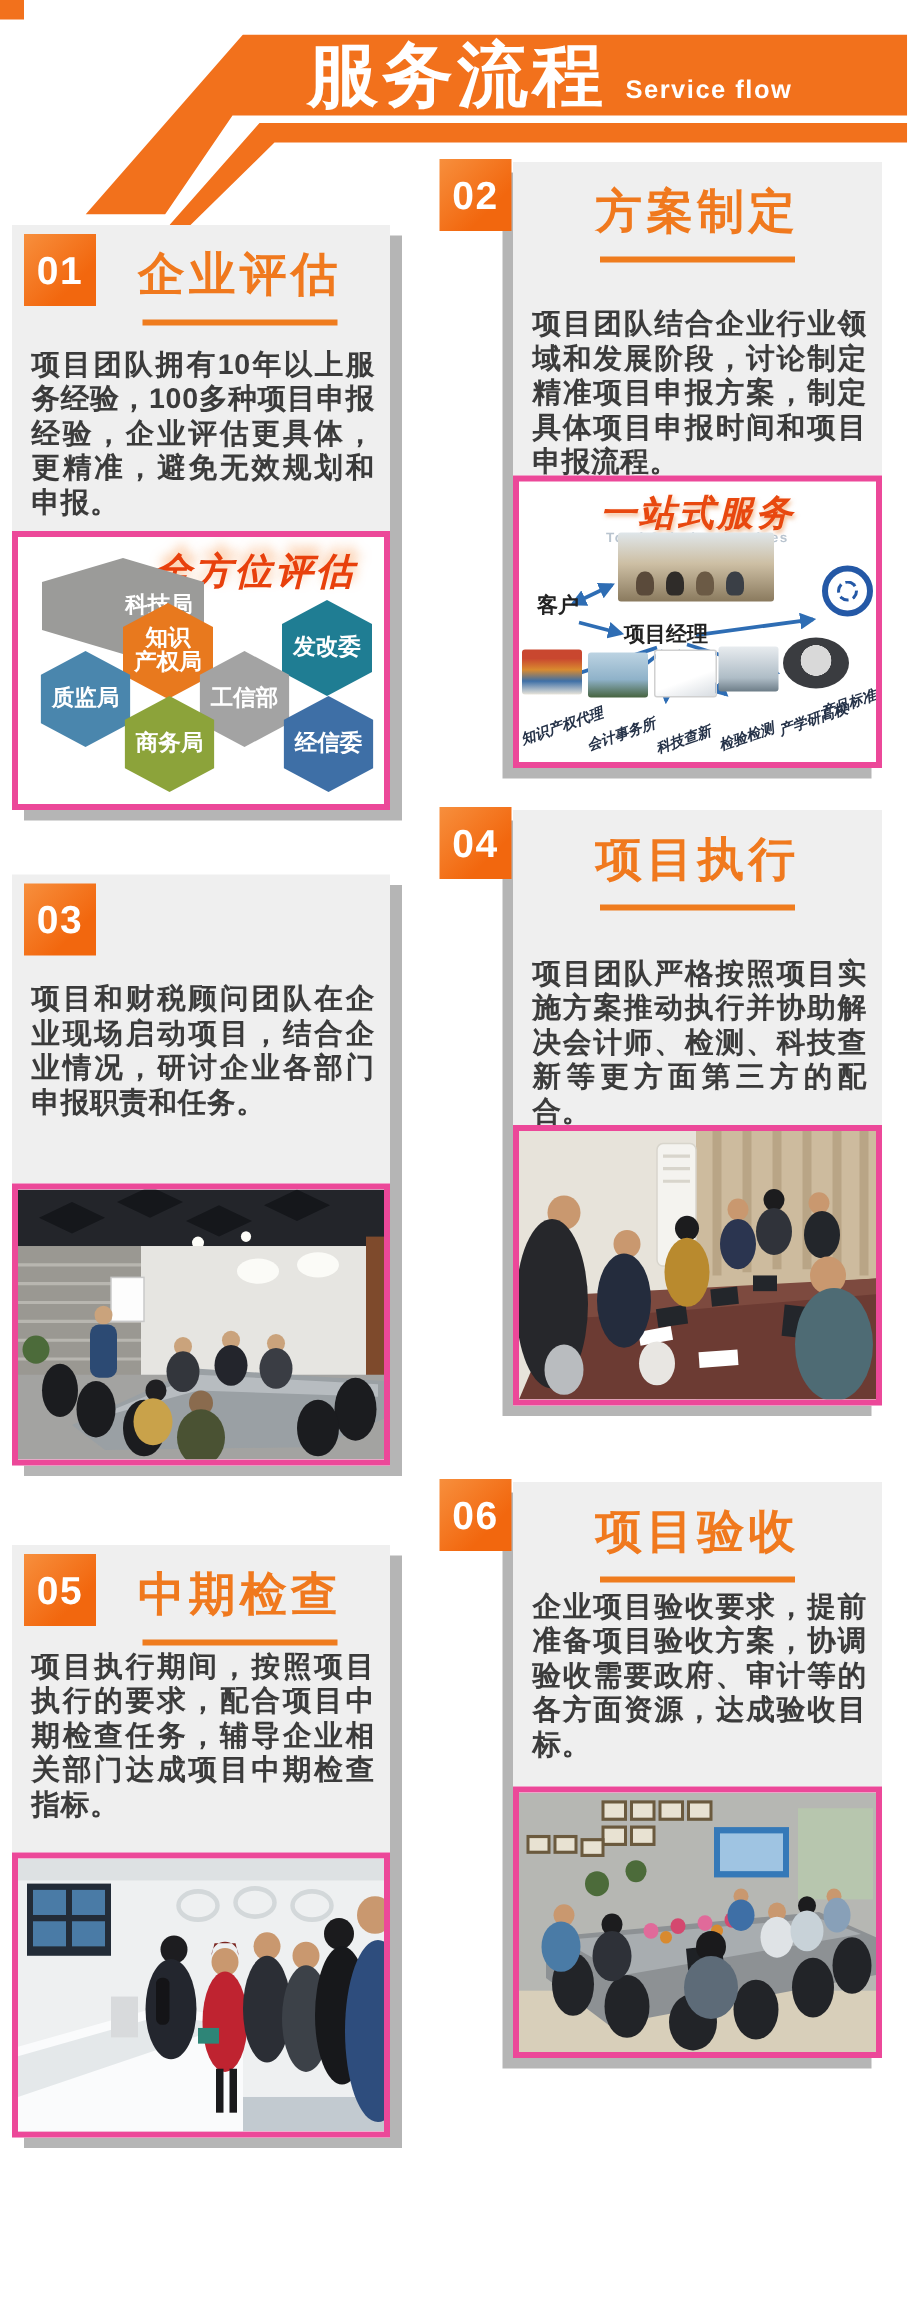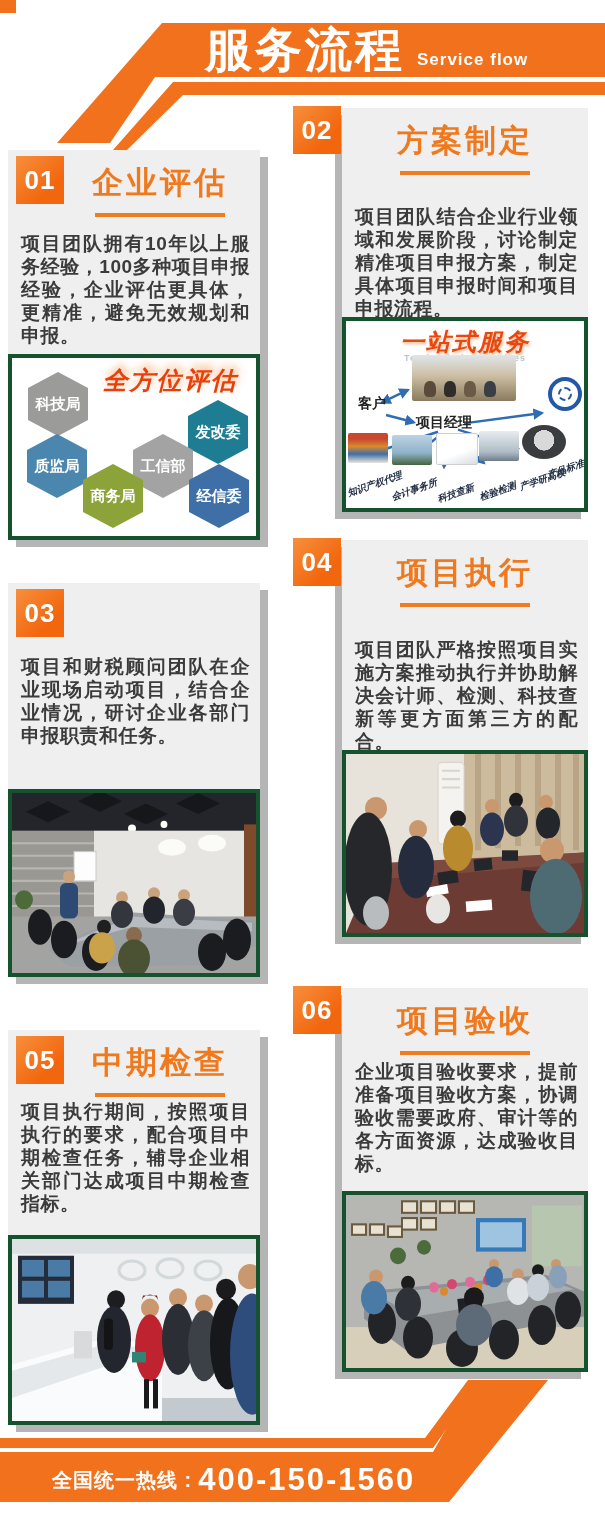--- a/index.html
+++ b/index.html
@@ -23,21 +23,21 @@
     display:flex;align-items:center;justify-content:center;z-index:3;}
   .badge span{color:#fff;font-size:26px;font-weight:800;letter-spacing:1px;}
   .badge-in{left:8px;top:6px;}
   .badge-out{left:-49px;top:-2px;}
   .head{position:absolute;top:12px;left:0;right:0;text-align:center;}
   .head-left{left:52px;}
   .head h2{margin:0;font-size:31px;font-weight:800;color:#f0791e;letter-spacing:3px;}
   .rule{width:130px;height:4px;background:#ef7c1e;margin:9px auto 0;}
   .body{position:absolute;left:13px;right:10px;margin:0;font-size:19px;font-weight:700;
         color:#3b3b3b;line-height:23px;text-align:justify;letter-spacing:0.5px;}
-  .panel{position:absolute;left:0;right:0;bottom:0;background:#fff;border:4px solid #14532d;overflow:hidden;}
+  .panel{position:absolute;left:0;right:0;bottom:0;background:#fff;border:4px solid #ec4899;overflow:hidden;}
   .panel svg{display:block;width:100%;height:100%;}
   
   .hx-title{position:absolute;left:78px;right:6px;top:6px;text-align:center;font-size:25px;
     font-weight:800;font-style:italic;color:#e8400c;letter-spacing:2px;
     text-shadow:2px -5px 7px rgba(245,130,40,.55);}
   .hex{position:absolute;width:60px;height:64px;display:flex;align-items:center;justify-content:center;
     text-align:center;color:#fff;font-weight:800;font-size:15px;line-height:16px;
     clip-path:polygon(50% 0,100% 25%,100% 75%,50% 100%,0 75%,0 25%);}
   
   .os-title{position:absolute;left:0;right:0;top:5px;text-align:center;font-size:24px;font-weight:800;
@@ -84,22 +84,25 @@
     <div class="badge badge-in">
         <span>01</span>
       </div>
     <div class="head head-left">
       <h2>企业评估</h2>
       <div class="rule"></div>
     </div>
     <p class="body" style="top:82px;">项目团队拥有10年以上服务经验，100多种项目申报经验，企业评估更具体，更精准，避免无效规划和申报。</p>
     <div class="panel" style="height:178px;">
       <div class="hx-title">全方位评估</div>
-      <div class="hex" style="left: 16px; top: 14px; background: rgb(155, 155, 153);">
+      <div class="hex" style="left: 16px; top: 14px; background: rgb(155, 155, 153); padding-left: 48px;">
           <span>科技局</span>
+        </div>
+      <div class="hex" style="left: 70px; top: 44px; background: rgb(232, 121, 30);">
+          <span><span>知识</span><br><span>产权局</span></span>
         </div>
       <div class="hex" style="left: 176px; top: 42px; background: rgb(31, 125, 147);">
           <span>发改委</span>
         </div>
       <div class="hex" style="left: 15px; top: 76px; background: rgb(74, 134, 173);">
           <span>质监局</span>
         </div>
       <div class="hex" style="left: 121px; top: 76px; background: rgb(163, 163, 163);">
           <span>工信部</span>
         </div>
@@ -370,22 +373,14 @@
         <circle cx="148" cy="66" r="5" fill="#c9986f"></circle>
           <ellipse cx="148" cy="78" rx="9" ry="10" fill="#3e6fa6"></ellipse>
         <circle cx="210" cy="66" r="5" fill="#c9986f"></circle>
           <ellipse cx="212" cy="78" rx="9" ry="11" fill="#88a0b8"></ellipse>
         <circle cx="52" cy="58" r="8" fill="#4c6b3a"></circle>
           <circle cx="78" cy="50" r="7" fill="#4c6b3a"></circle>
       </svg>
     </div>
   </section>
 
-  <div class="ftr-wrap">
-    <div class="ftr-stripe"></div>
-    <div class="ftr-band"></div>
-    <div class="ftr-text">
-      <span class="ftr-label">全国统一热线 :</span>
-      <span class="ftr-number">400-150-1560</span>
-    </div>
-  </div>
 
 </div>
 
 </body></html>

